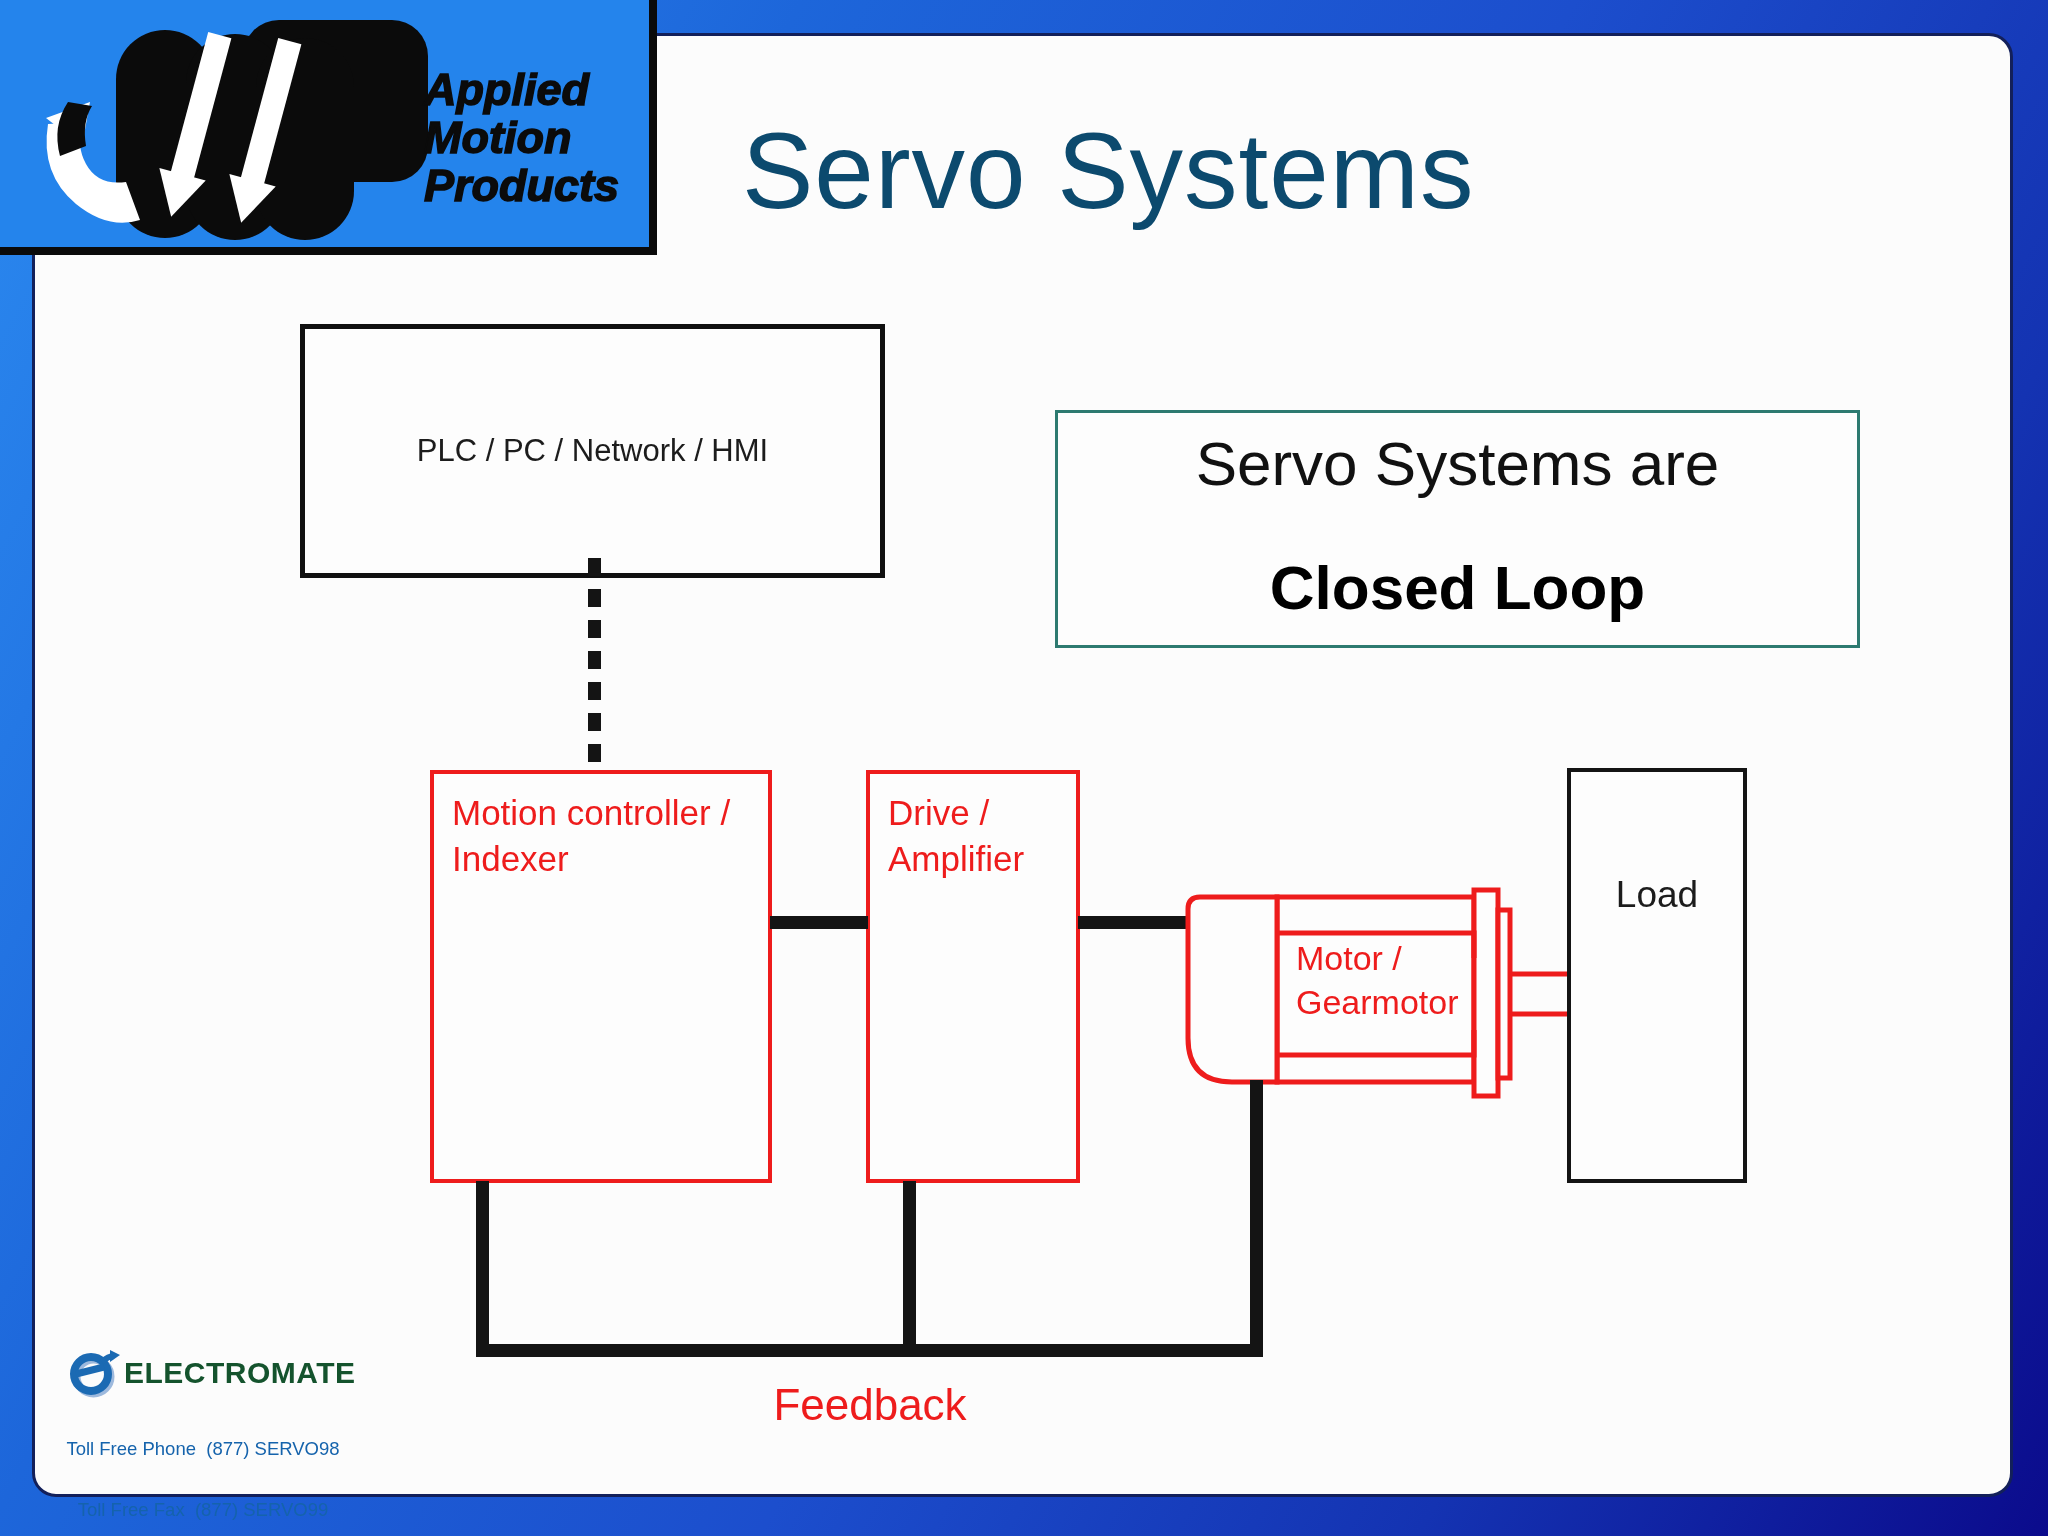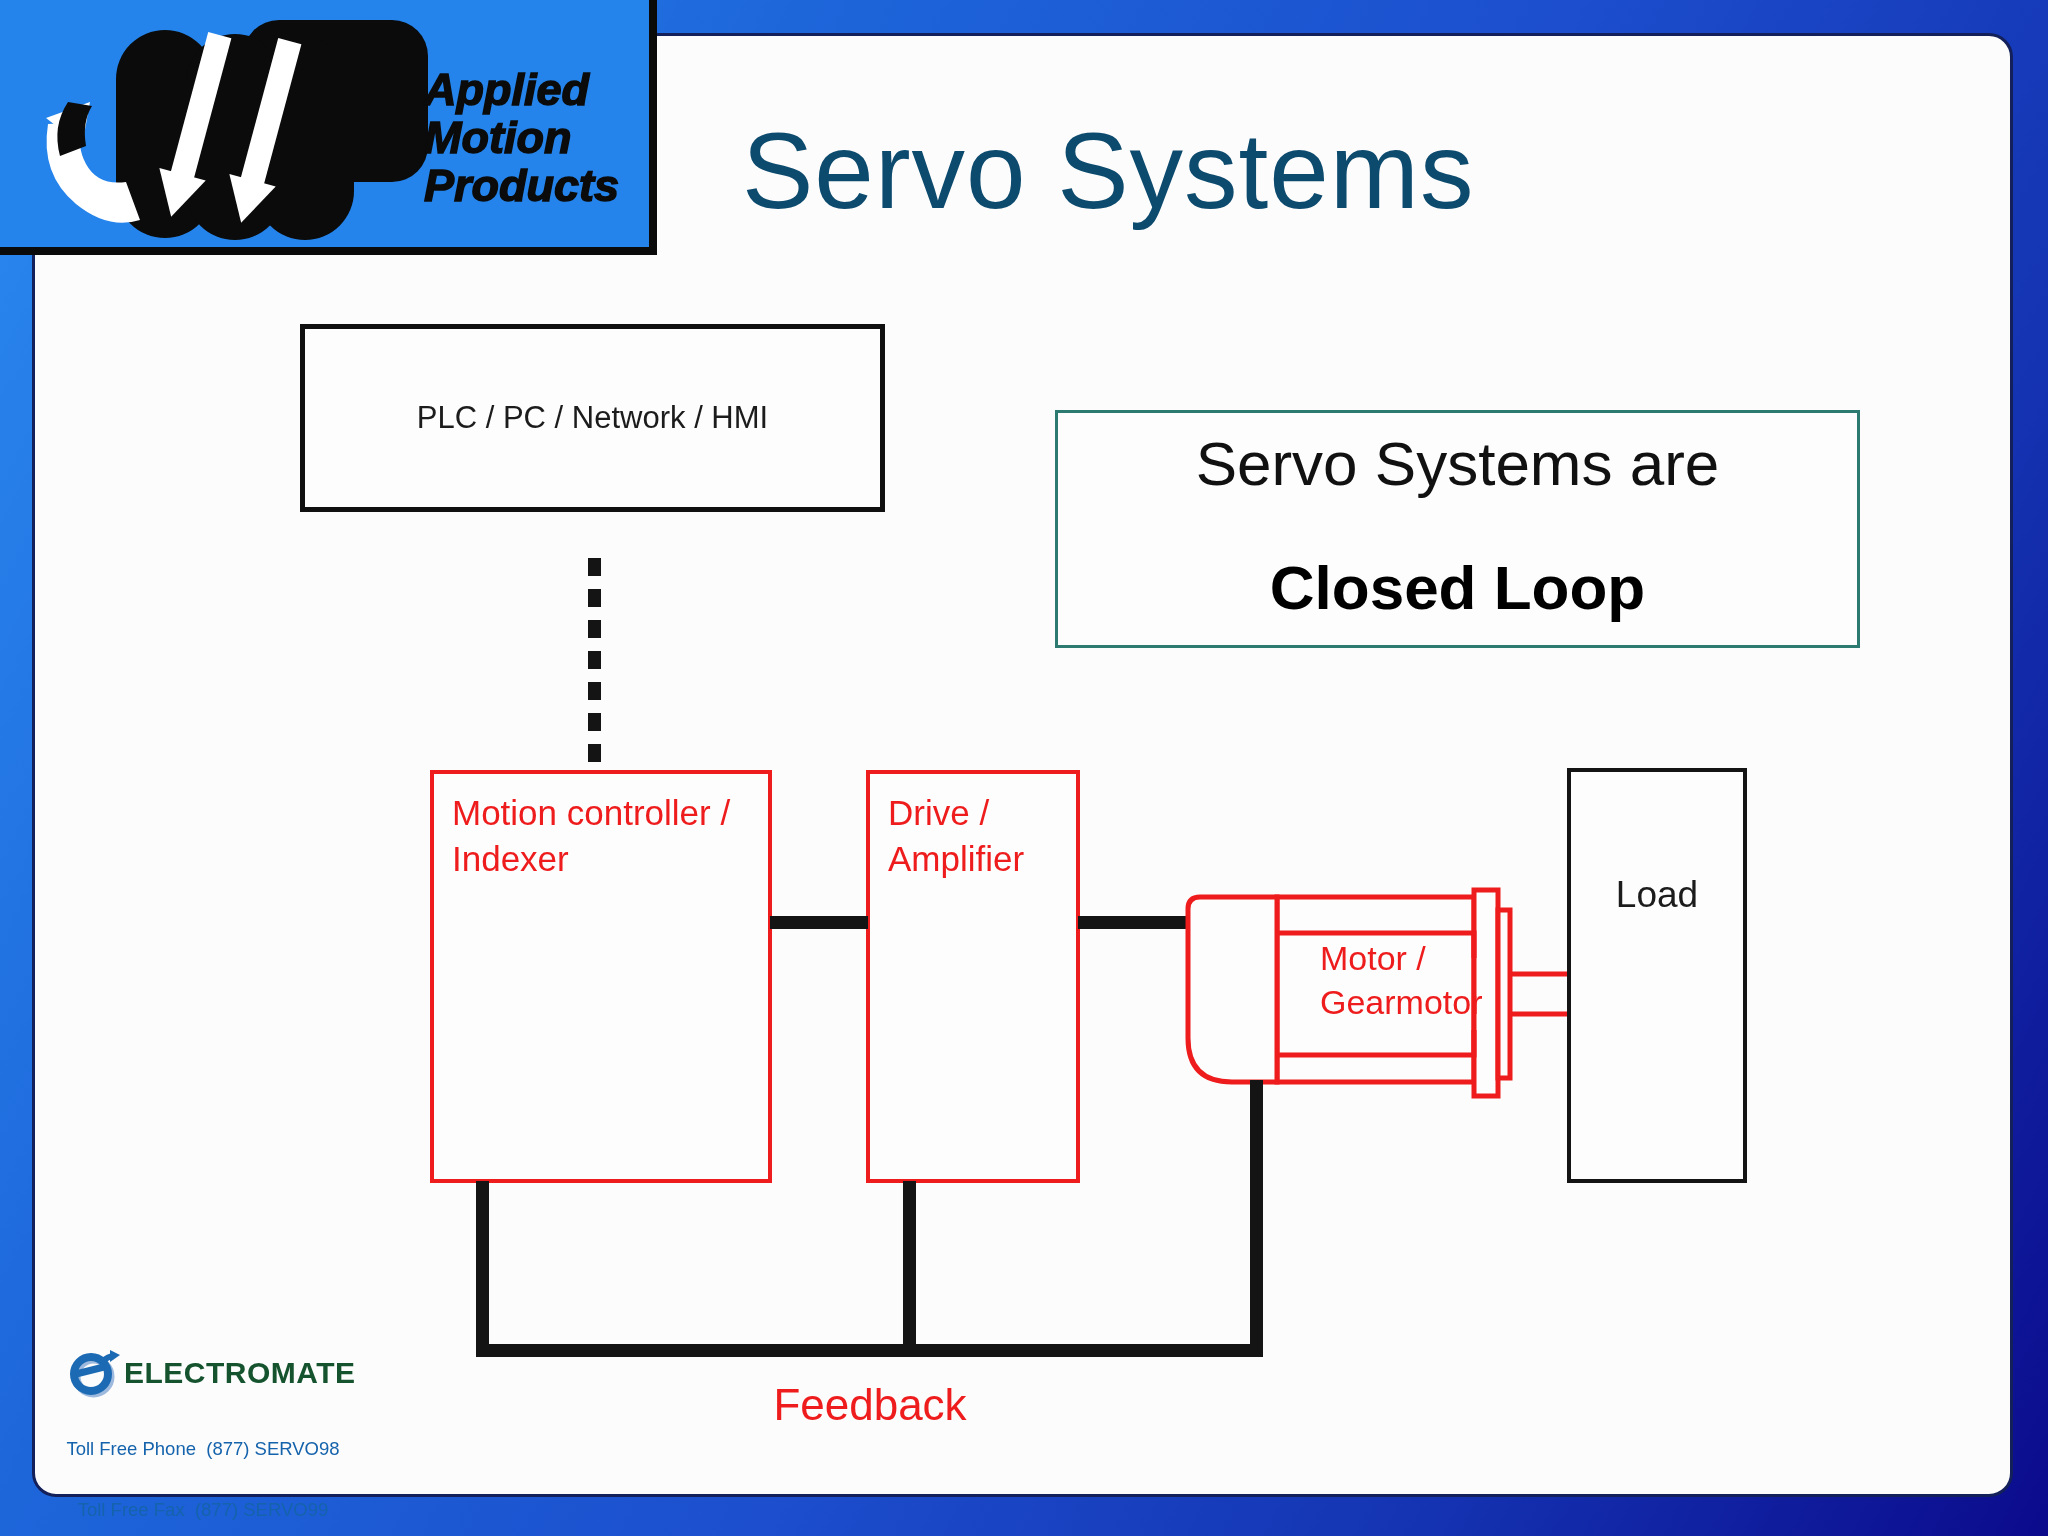--- a/index.html
+++ b/index.html
@@ -39,33 +39,33 @@
   
   .callout{
     left:1055px;top:410px;width:805px;height:238px;
     background:#fdfdfd;border:3px solid #2d7a70;box-sizing:border-box;text-align:center;
   }
   .callout-l1{left:1055px;top:428px;width:805px;text-align:center;font-size:62px;color:#111;}
   .callout-l2{left:1055px;top:552px;width:805px;text-align:center;font-size:62px;font-weight:700;color:#000000;}
 
   
   .plcbox{
-    left:300px;top:324px;width:585px;height:188px;
+    left:300px;top:324px;width:585px;height:254px;
     border:5px solid #101010;background:#fdfdfd;box-sizing:border-box;
     display:flex;align-items:center;justify-content:center;
   }
   .plclabel{font-size:31px;color:#1c1c1c;letter-spacing:0px;}
 
   .redbox{border:4px solid #ee1c1c;background:#fdfdfd;box-sizing:border-box;}
   .mcbox{left:430px;top:770px;width:342px;height:413px;}
   .drivebox{left:866px;top:770px;width:214px;height:413px;}
   .redlabel{color:#ee1c1c;font-size:35px;line-height:46px;white-space:nowrap;}
   .mclabel{left:452px;top:790px;}
   .drivelabel{left:888px;top:790px;}
-  .motorlabel{left:1296px;top:936px;font-size:34px;line-height:44px;margin-left:24px;}
+  .motorlabel{left:1296px;top:936px;font-size:34px;line-height:44px;}
 
   .loadbox{
     left:1567px;top:768px;width:180px;height:415px;
     border:4px solid #141414;background:#fdfdfd;box-sizing:border-box;
   }
   .loadlabel{left:1567px;top:874px;width:180px;text-align:center;font-size:37px;color:#1c1c1c;}
 
   
   .hline,.vline{background:#141414;}
   .dashline{

